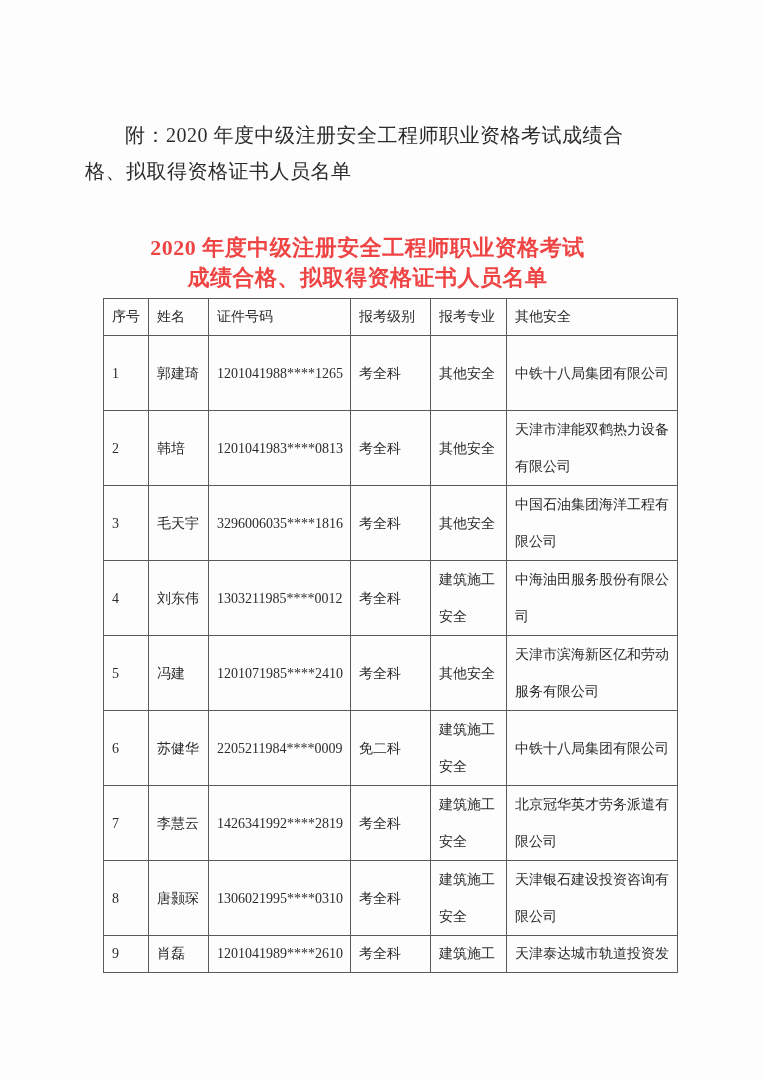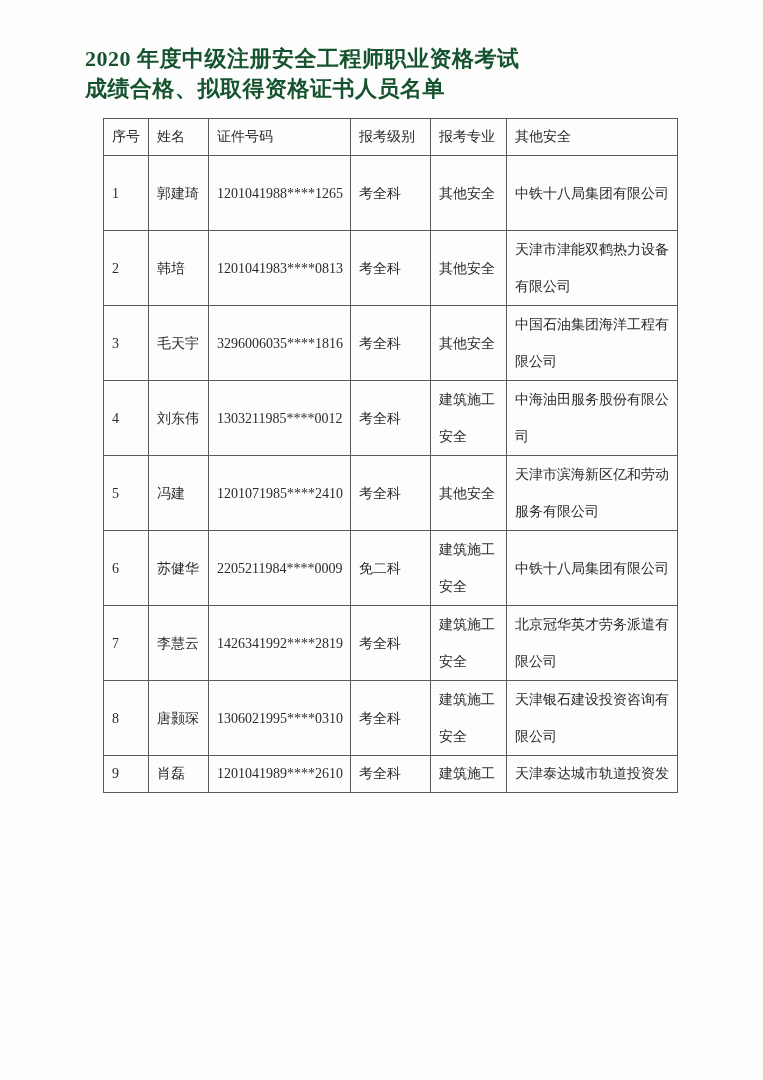--- a/index.html
+++ b/index.html
@@ -21,29 +21,30 @@
     margin: 117px 70px 0 85px;
     font-size: 20px;
     line-height: 36px;
     letter-spacing: 0.5px;
     white-space: pre-line;
     text-indent: 2em;
   }
   .doc-title {
     margin: 44px 0 0 85px;
     width: 565px;
+    text-align: center;
     font-size: 22px;
     line-height: 30px;
     font-weight: 700;
     letter-spacing: 0.5px;
     white-space: pre-line;
-    color: #14532d;
+    color: #ef4444;
   }
   table.results {
-    margin: 14px 0 0 103px;
+    margin: 5px 0 0 103px;
     width: 574px;
     border-collapse: collapse;
     table-layout: fixed;
     font-size: 14px;
   }
   .results th, .results td {
     border: 1px solid var(--border-color);
     font-weight: normal;
     text-align: left;
     vertical-align: middle;
@@ -58,20 +59,22 @@
   col.c-id       { width: 142px; }
   col.c-level    { width: 80px; }
   col.c-major    { width: 76px; }
   col.c-employer { width: 171px; }
 </style>
 </head>
 <body>
 
 <div class="page">
 
+  <p class="note">附：2020 年度中级注册安全工程师职业资格考试成绩合
+格、拟取得资格证书人员名单</p>
 
   <div class="doc-title">2020 年度中级注册安全工程师职业资格考试
 成绩合格、拟取得资格证书人员名单</div>
 
   <table class="results">
     <colgroup>
       <col class="c-no">
       <col class="c-name">
       <col class="c-id">
       <col class="c-level">

